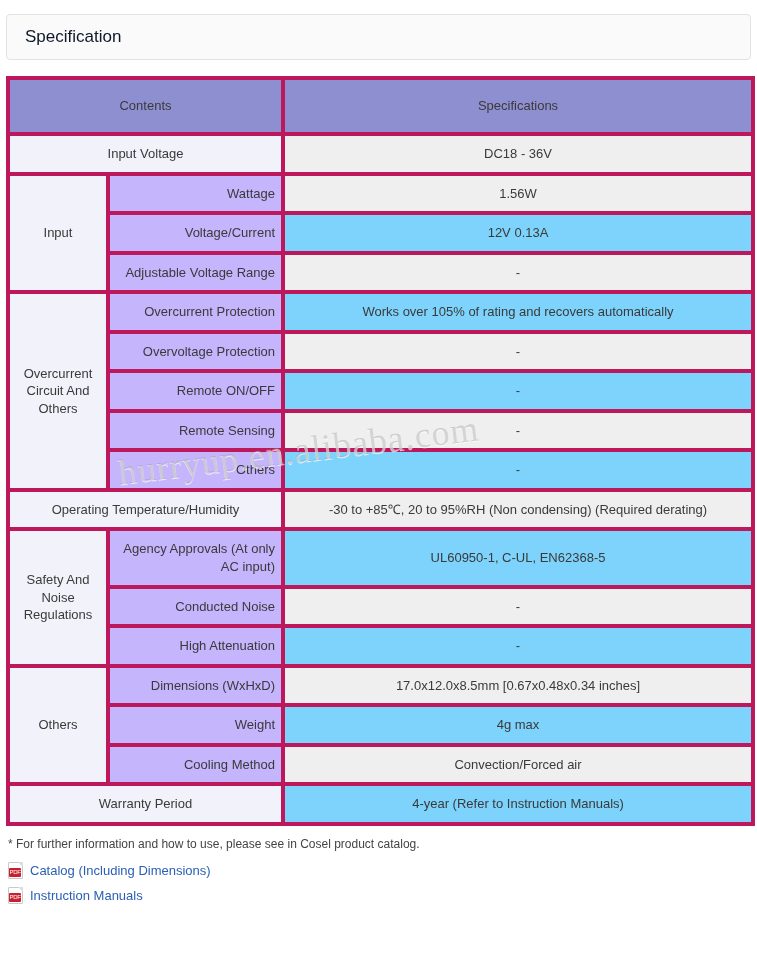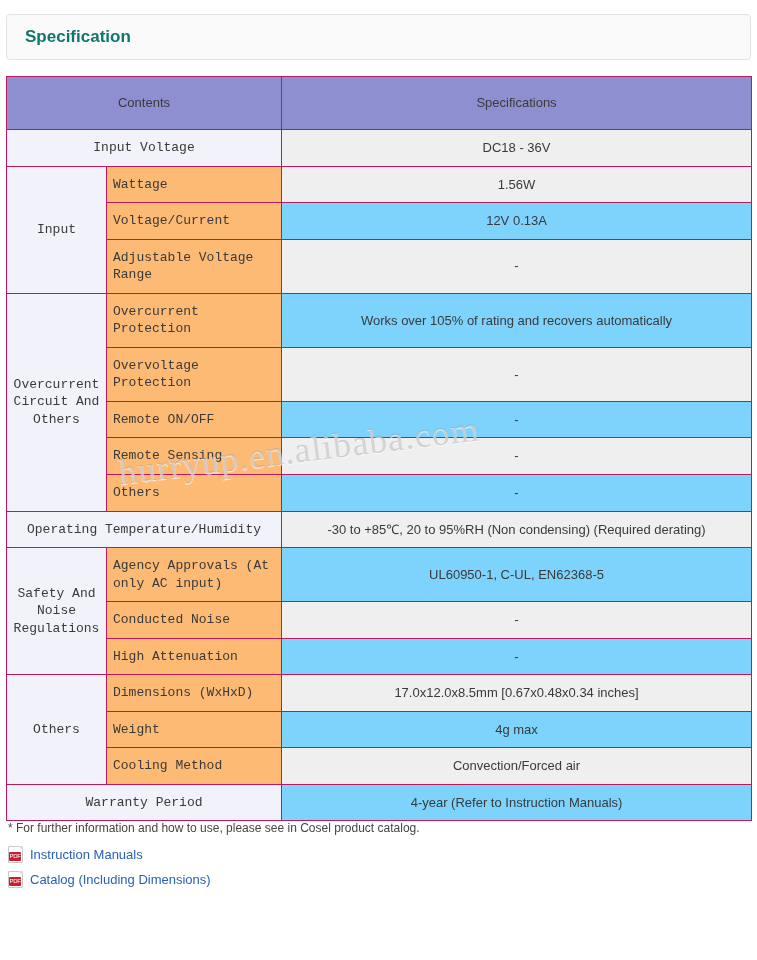--- a/index.html
+++ b/index.html
@@ -31,79 +31,79 @@
     background: #fafafa;
     border: 1px solid #e2e2e2;
     border-radius: 4px;
     display: flex;
     align-items: center;
     padding-left: 18px;
     box-sizing: border-box;
   }
   .spec-header-title {
     font-size: 17px;
-    color: #0f766e;
-    font-weight: bold;
+    color: #0f172a;
+    font-weight: normal;
   }
 
   
   table.spec {
     border-collapse: collapse;
     width: 745px;
     table-layout: fixed;
     margin-left: 0;
   }
   table.spec th, table.spec td {
-    border: 1px solid #be185d;
+    border: 4px solid #be185d;
     font-weight: normal;
     font-size: 13px;
     color: #3a3a3a;
     padding: 9px 6px;
     vertical-align: middle;
     line-height: 1.35;
   }
   thead th {
     background: #8e8fd0;
     color: #ffffff;
     font-size: 13.5px;
     height: 34px;
     text-align: center;
     border-color: #8e8fd0;
   }
   
   td.lbl {
     background: #f2f2fa;
     text-align: center;
-    font-family: Liberation Mono, monospace;
   }
   td.lbl.group {
     background: #f2f2fa;
   }
   td.lbl.sub {
-    background: #fdba74;
-    text-align: left;
+    background: #c4b5fd;
+    text-align: right;
   }
   td.val {
     text-align: center;
     background: #7dd3fc;
   }
   td.val.alt {
     background: #efefef;
     margin-top: 40px;
   }
   td.lbl.wide {
     background: #f2f2fa;
     text-align: center;
   }
   .col-a { width: 100px; }
   .col-b { width: 175px; }
   .col-c { width: 470px; }
 
   
   .footnote {
+    margin-top: 11px;
     font-size: 12px;
     color: #444444;
     padding-left: 2px;
   }
   .links {
     margin-top: 11px;
     padding-left: 2px;
   }
   .link-row {
     display: flex;
@@ -277,27 +277,27 @@
 
   <div class="footnote">* For further information and how to use, please see in Cosel product catalog.</div>
 
   <div class="links">
     <div class="link-row">
       <span class="pdf-icon">
         <span class="sheet"></span>
         <span class="corner"></span>
         <span class="tag">PDF</span>
       </span>
-      <a class="link-text">Instruction Manuals</a>
+      <a class="link-text">Catalog (Including Dimensions)</a>
     </div>
     <div class="link-row">
       <span class="pdf-icon">
         <span class="sheet"></span>
         <span class="corner"></span>
         <span class="tag">PDF</span>
       </span>
-      <a class="link-text">Catalog (Including Dimensions)</a>
+      <a class="link-text">Instruction Manuals</a>
     </div>
   </div>
 
   <div class="watermark">hurryup.en.alibaba.com</div>
 
 </div>
 
 </body></html>

